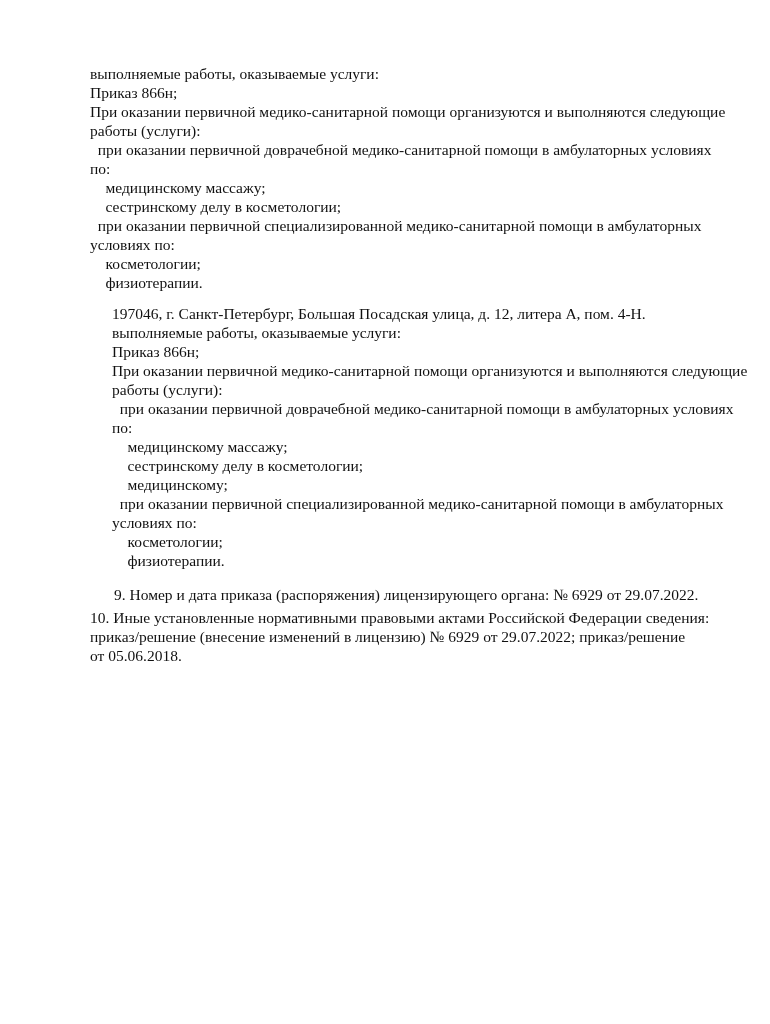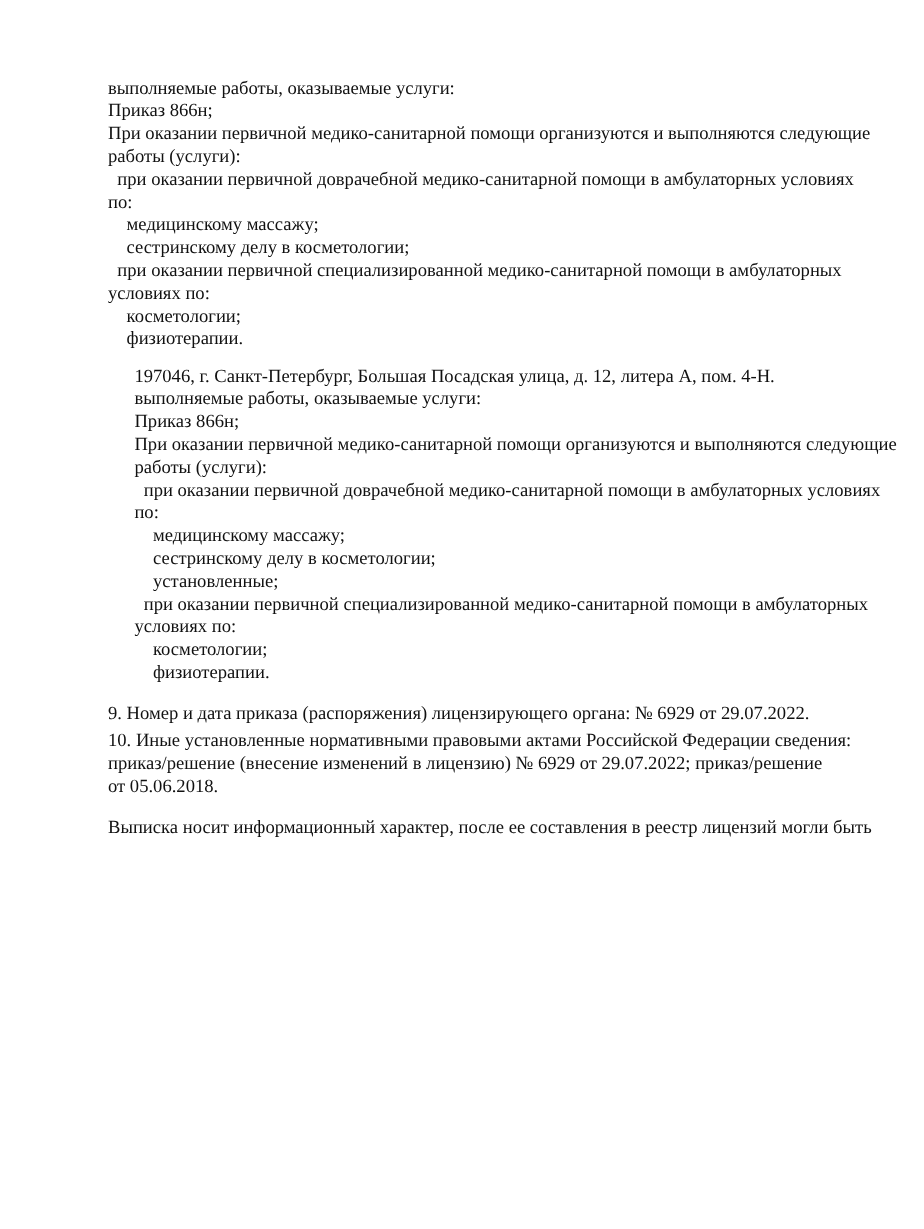--- a/index.html
+++ b/index.html
@@ -25,21 +25,21 @@
     box-sizing: border-box;
     width: 770px;
     padding: 64px 40px 0 90px;
     font-family: Liberation Serif, serif;
     font-size: 15.5px;
     line-height: 19px;
     color: #111111;
   }
   .block { margin: 0; }
   .block + .block.gap-12 { margin-top: 12px; margin-left: 22px; }
-  .block + .block.gap-15 { margin-top: 15px; }
+  .block + .block.gap-15 { margin-top: 15px; margin-left: 24px; }
   .block + .block.gap-18 { margin-top: 4px; }
   .line {
     white-space: pre;   
   }
 </style>
 </head>
 <body style="background: rgb(255, 255, 255);">
 
 <div class="page">
   <div class="content" style="color: rgb(17, 17, 17);">
@@ -62,35 +62,34 @@
     <div class="block gap-12">
       <div class="line">197046, г. Санкт-Петербург, Большая Посадская улица, д. 12, литера А, пом. 4-Н.</div>
       <div class="line">выполняемые работы, оказываемые услуги:</div>
       <div class="line">Приказ 866н;</div>
       <div class="line">При оказании первичной медико-санитарной помощи организуются и выполняются следующие</div>
       <div class="line">работы (услуги):</div>
       <div class="line">  при оказании первичной доврачебной медико-санитарной помощи в амбулаторных условиях</div>
       <div class="line">по:</div>
       <div class="line">    медицинскому массажу;</div>
       <div class="line">    сестринскому делу в косметологии;</div>
-      <div class="line">    установленные;</div>
+      <div class="line">    медицинскому;</div>
       <div class="line">  при оказании первичной специализированной медико-санитарной помощи в амбулаторных</div>
       <div class="line">условиях по:</div>
       <div class="line">    косметологии;</div>
       <div class="line">    физиотерапии.</div>
     </div>
 
     <div class="block gap-15">
       <div class="line">9. Номер и дата приказа (распоряжения) лицензирующего органа: № 6929 от 29.07.2022.</div>
     </div>
 
     <div class="block gap-18">
       <div class="line">10. Иные установленные нормативными правовыми актами Российской Федерации сведения:</div>
       <div class="line">приказ/решение (внесение изменений в лицензию) № 6929 от 29.07.2022; приказ/решение</div>
       <div class="line">от 05.06.2018.</div>
     </div>
 
     <div class="block gap-15">
-      <div class="line">Выписка носит информационный характер, после ее составления в реестр лицензий могли быть</div>
     </div>
 
   </div>
 </div>
 
 </body></html>

